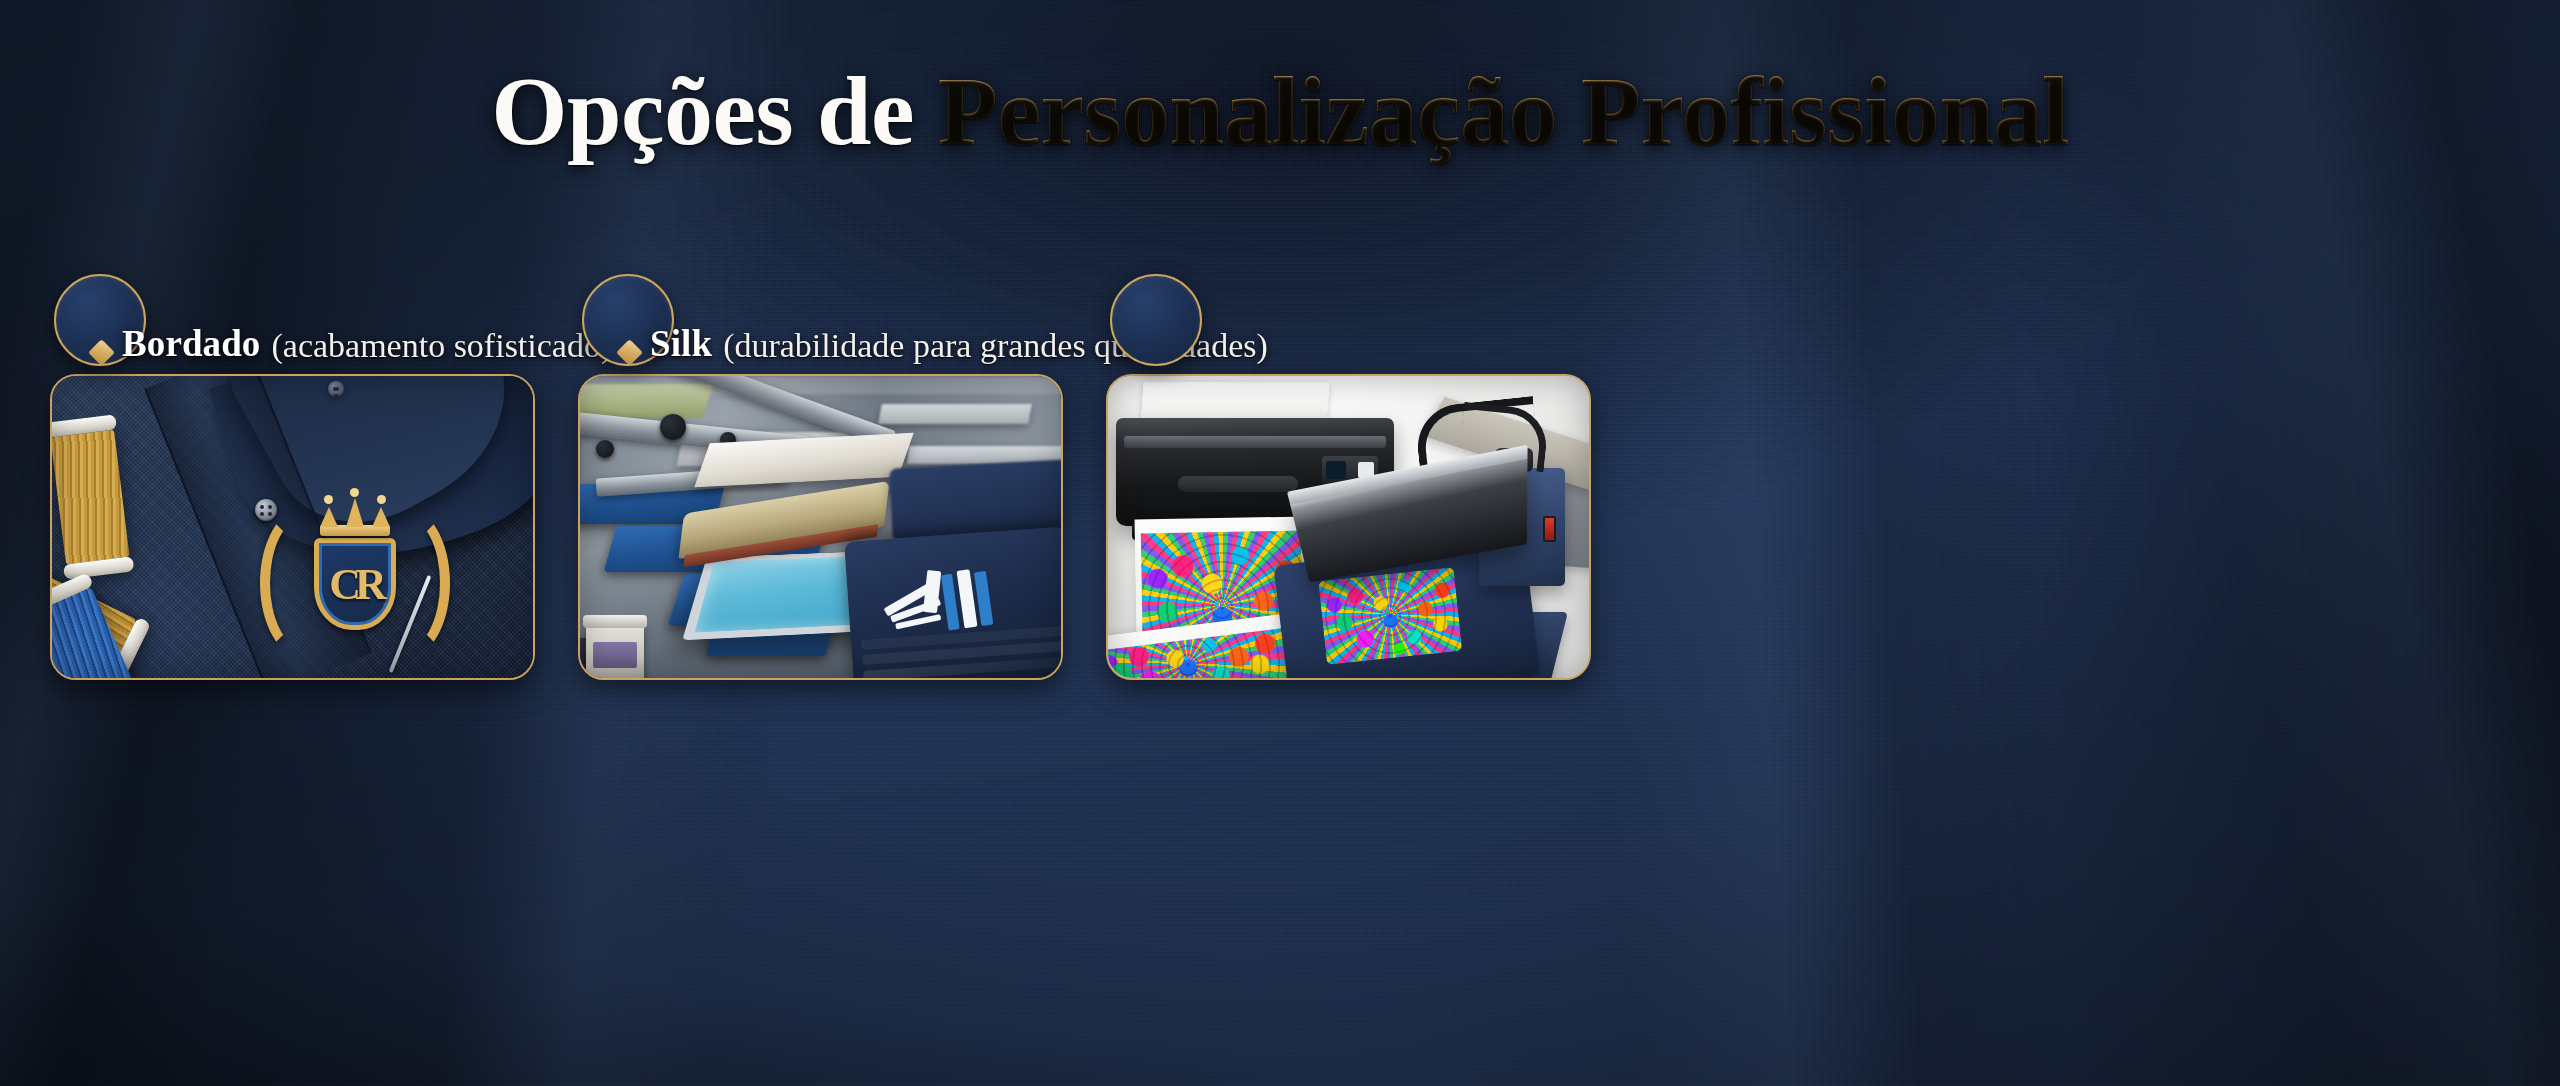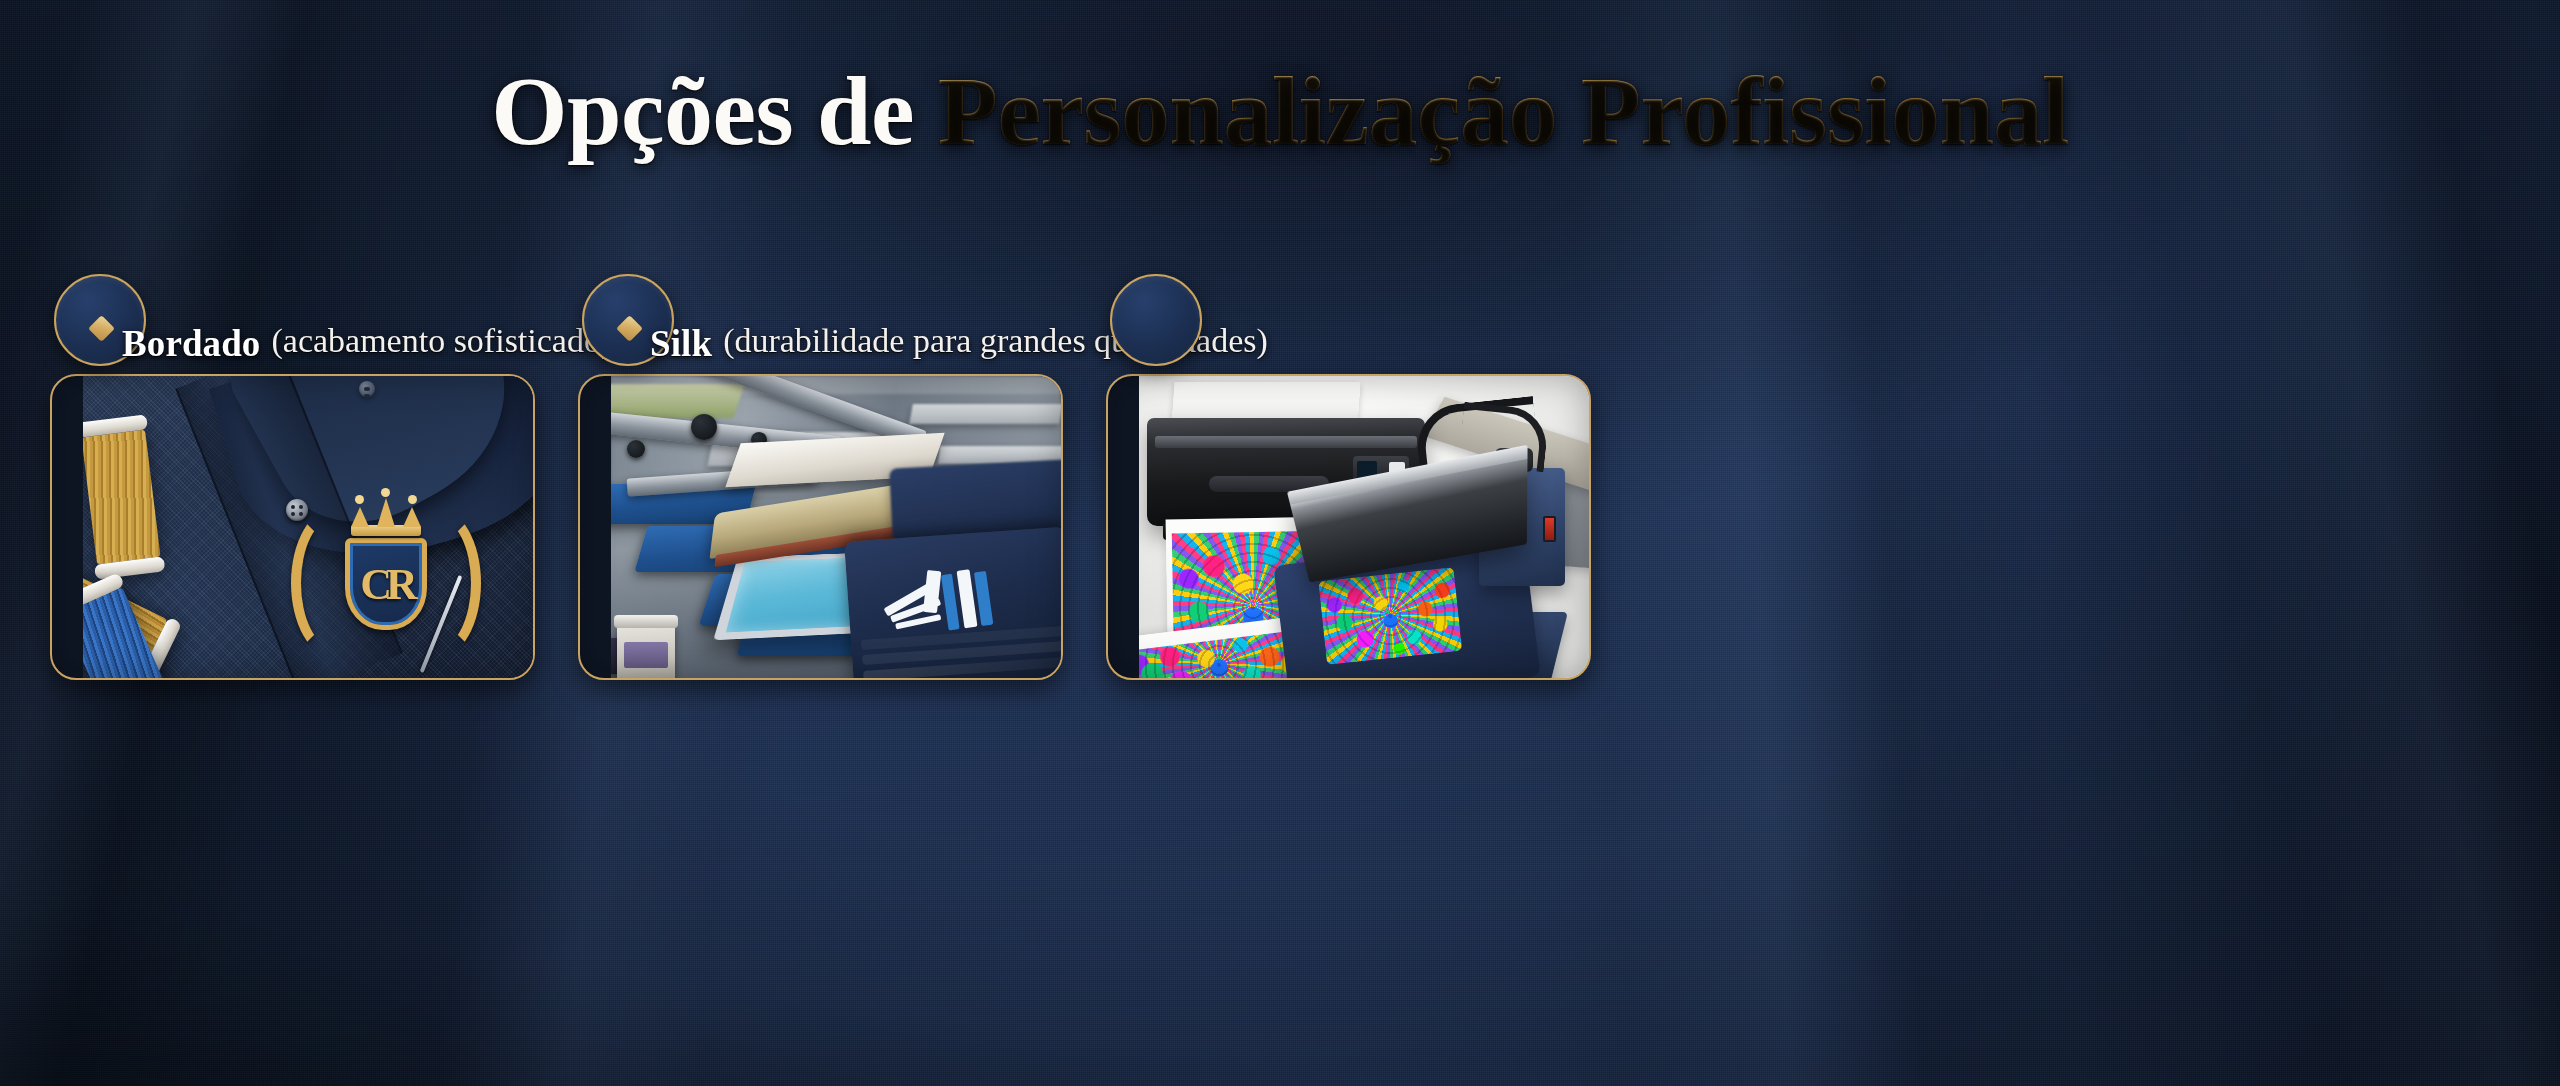--- a/index.html
+++ b/index.html
@@ -79,21 +79,21 @@
   .badge {
     position:absolute; left:4px; top:-14px;
     width:92px; height:92px; border-radius:50%;
     background:radial-gradient(circle at 36% 28%, #27406c 0%, #1c2f52 55%, #15243d 100%);
     border:2px solid #caa35f;
     box-shadow:0 6px 18px rgba(0,0,0,.55), inset 0 2px 6px rgba(255,255,255,.07);
     z-index:1;
   }
   .head-text {
     position:relative; z-index:3;
-    display:flex; align-items:flex-start; gap:11px;
+    display:flex; align-items:flex-end; gap:11px;
     padding-left:28px;
     white-space:nowrap;
     text-shadow:0 2px 7px rgba(0,0,0,.85), 0 1px 1px rgba(0,0,0,.9);
     margin-top:24px;
   }
   .diamond {
     display:inline-block; width:19px; height:19px;
     background:linear-gradient(150deg,#ecd49a 0%,#d4ab62 50%,#b98f45 100%);
     transform:rotate(45deg);
     border-radius:3px;
@@ -105,21 +105,21 @@
 
   
   .panel {
     position:relative; height:306px; width:100%;
     border:2px solid #c9a361;
     border-radius:26px;
     overflow:hidden;
     background:#0e1624;
     box-shadow:0 10px 26px rgba(0,0,0,.5);
   }
-  .panel .photo { position:absolute; inset:0; overflow:hidden;margin-left:31px; }
+  .panel .photo { position:absolute; inset:0; overflow:hidden; }
 
   
   .p1 {
     background:
       radial-gradient(ellipse 50% 60% at 78% 20%, rgba(5,9,18,0.82) 0%, rgba(5,9,18,0) 65%),
       radial-gradient(ellipse 70% 80% at 22% 85%, rgba(60,88,136,0.35) 0%, rgba(60,88,136,0) 70%),
       linear-gradient(160deg,#2c3e5e 0%,#243553 28%,#1b2942 62%,#141f35 100%);
   }
   .p1 .weave {
     position:absolute; inset:-10px;

